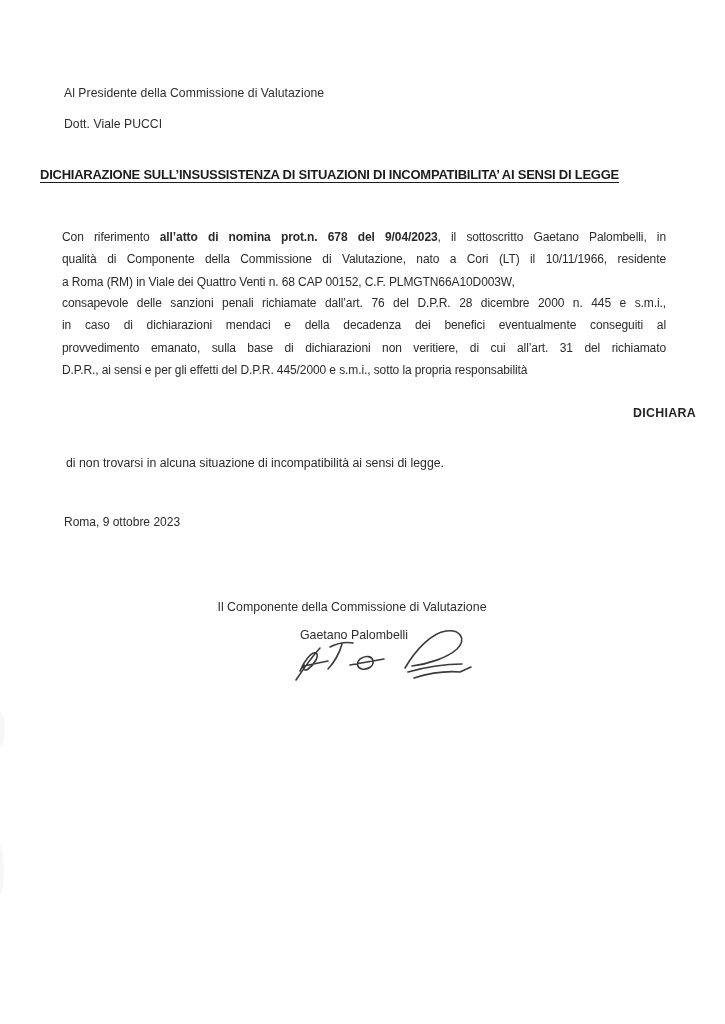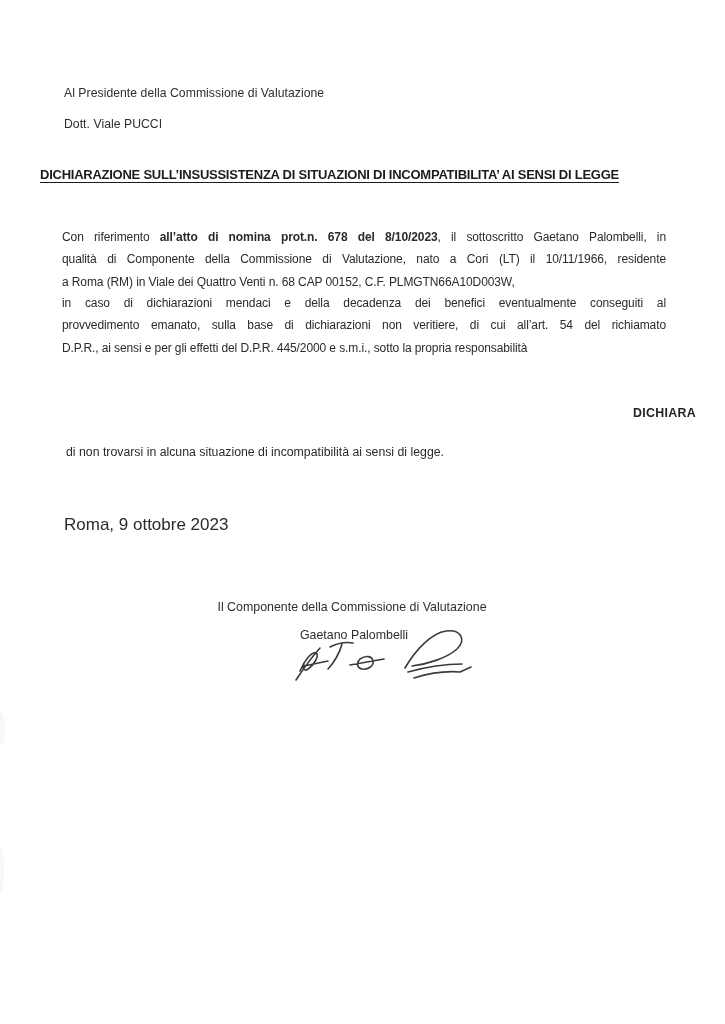--- a/index.html
+++ b/index.html
@@ -62,28 +62,28 @@
     right: 0;
     top: 406px;
     text-align: right;
     font-size: 12.4px;
     font-weight: bold;
     letter-spacing: 0.3px;
     color: #242424;
   }
   .statement {
     left: 66px;
-    top: 445px;
+    top: 456px;
     font-size: 12.3px;
     color: #2b2b2b;
   }
   .place-date {
     left: 64px;
     top: 515px;
-    font-size: 17px;
+    font-size: 12px;
     color: #2b2b2b;
   }
   .sig-role {
     left: 0;
     right: 0;
     top: 600px;
     padding-left: 8px;
     text-align: center;
     font-size: 12.4px;
     color: #2e2e2e;
@@ -115,28 +115,29 @@
 
 <div class="page">
 
   <div class="abs recipient-line" style="top:86px">Al Presidente della Commissione di Valutazione</div>
 
   <div class="abs recipient-line" style="top:117px">Dott. Viale PUCCI</div>
 
   <div class="abs doc-title">DICHIARAZIONE SULL’INSUSSISTENZA DI SITUAZIONI DI INCOMPATIBILITA’ AI SENSI DI LEGGE</div>
 
   <div class="abs paragraph" style="top:226px">
-    <span class="p-line"><span>Con riferimento </span><b>all’atto di nomina prot.n. 678 del 8/10/2023</b><span>, il sottoscritto Gaetano Palombelli, in</span></span>
+    <span class="p-line"><span>Con riferimento </span><b>all’atto di nomina prot.n. 678 del 9/04/2023</b><span>, il sottoscritto Gaetano Palombelli, in</span></span>
     <span class="p-line">qualità di Componente della Commissione di Valutazione, nato a Cori (LT) il 10/11/1966, residente</span>
     <span class="p-line last">a Roma (RM) in Viale dei Quattro Venti n. 68 CAP 00152, C.F. PLMGTN66A10D003W,</span>
   </div>
 
   <div class="abs paragraph" style="top:292px">
+    <span class="p-line">consapevole delle sanzioni penali richiamate dall’art. 76 del D.P.R. 28 dicembre 2000 n. 445 e s.m.i.,</span>
     <span class="p-line">in caso di dichiarazioni mendaci e della decadenza dei benefici eventualmente conseguiti al</span>
-    <span class="p-line">provvedimento emanato, sulla base di dichiarazioni non veritiere, di cui all’art. 54 del richiamato</span>
+    <span class="p-line">provvedimento emanato, sulla base di dichiarazioni non veritiere, di cui all’art. 31 del richiamato</span>
     <span class="p-line last">D.P.R., ai sensi e per gli effetti del D.P.R. 445/2000 e s.m.i., sotto la propria responsabilità</span>
   </div>
 
   <div class="abs declare-heading">DICHIARA</div>
 
   <div class="abs statement">di non trovarsi in alcuna situazione di incompatibilità ai sensi di legge.</div>
 
   <div class="abs place-date">Roma, 9 ottobre 2023</div>
 
   <div class="abs sig-role">Il Componente della Commissione di Valutazione</div>

